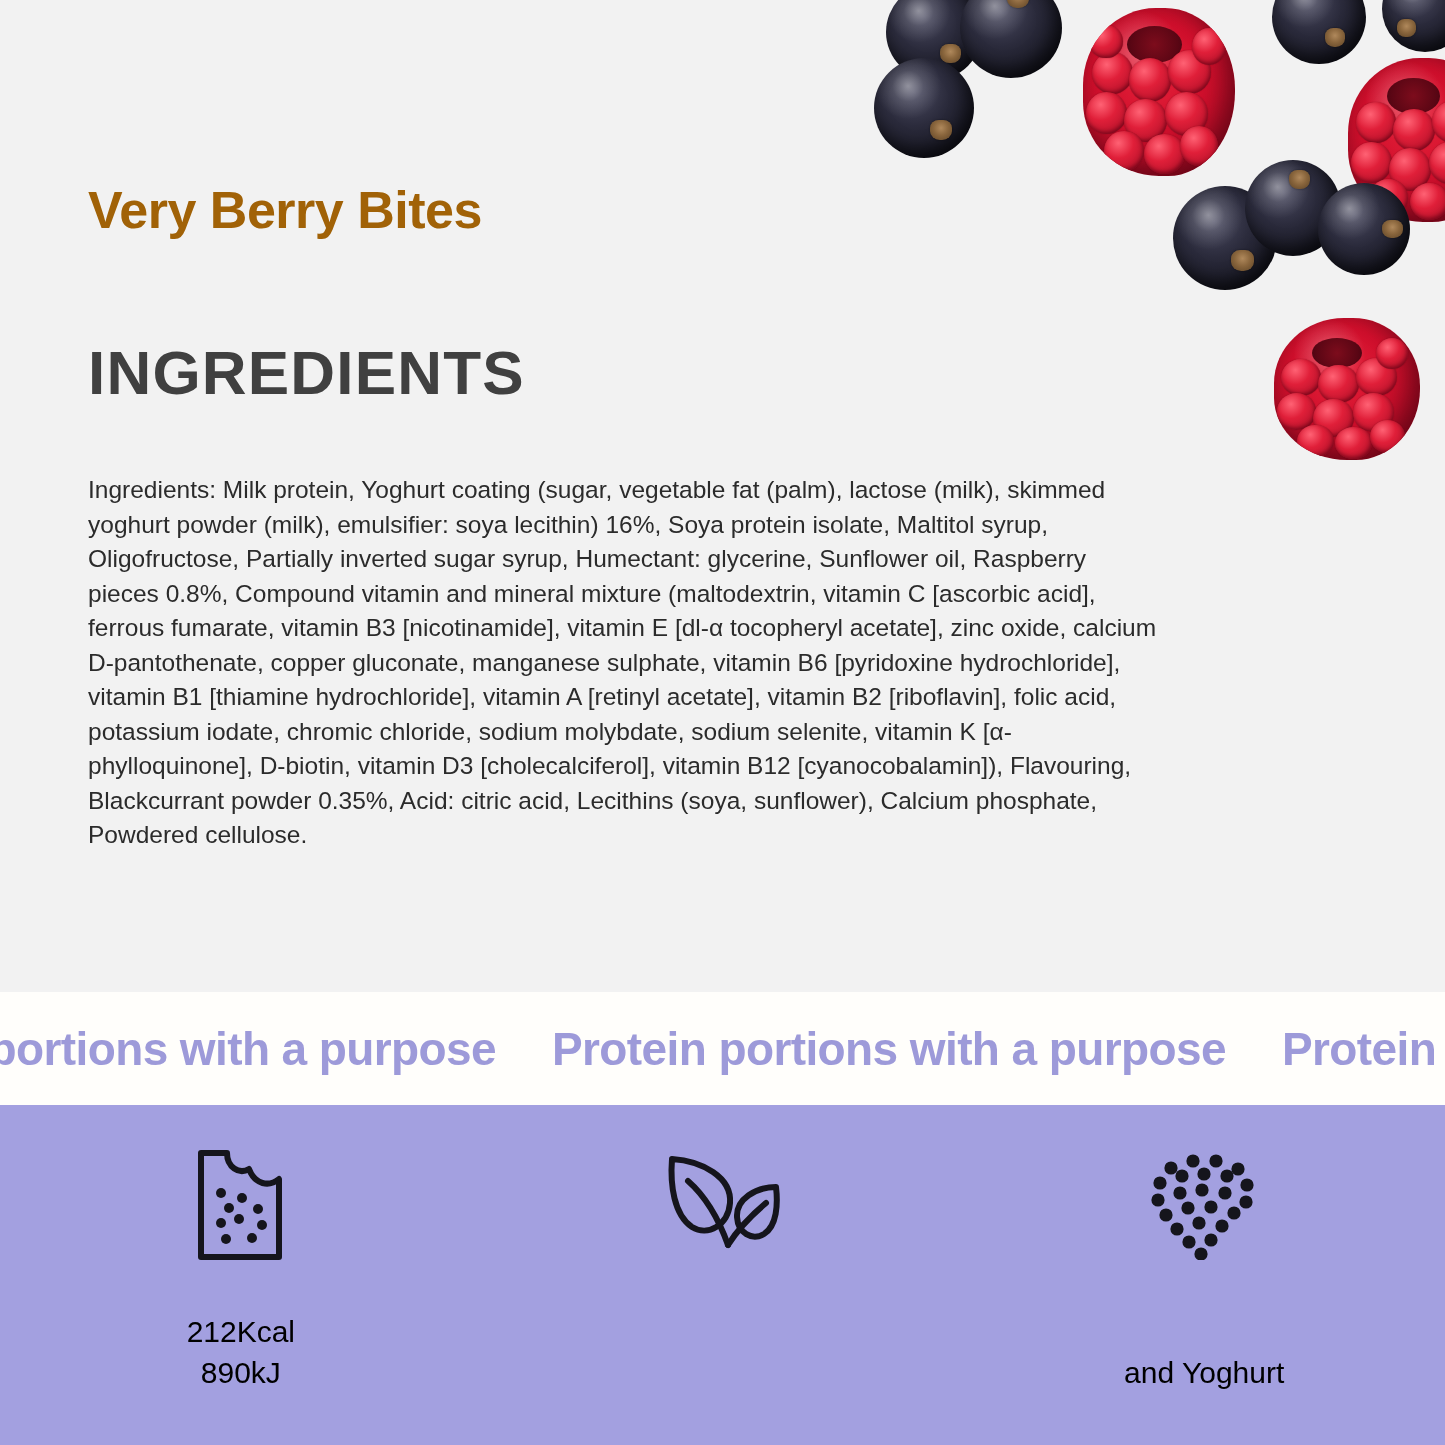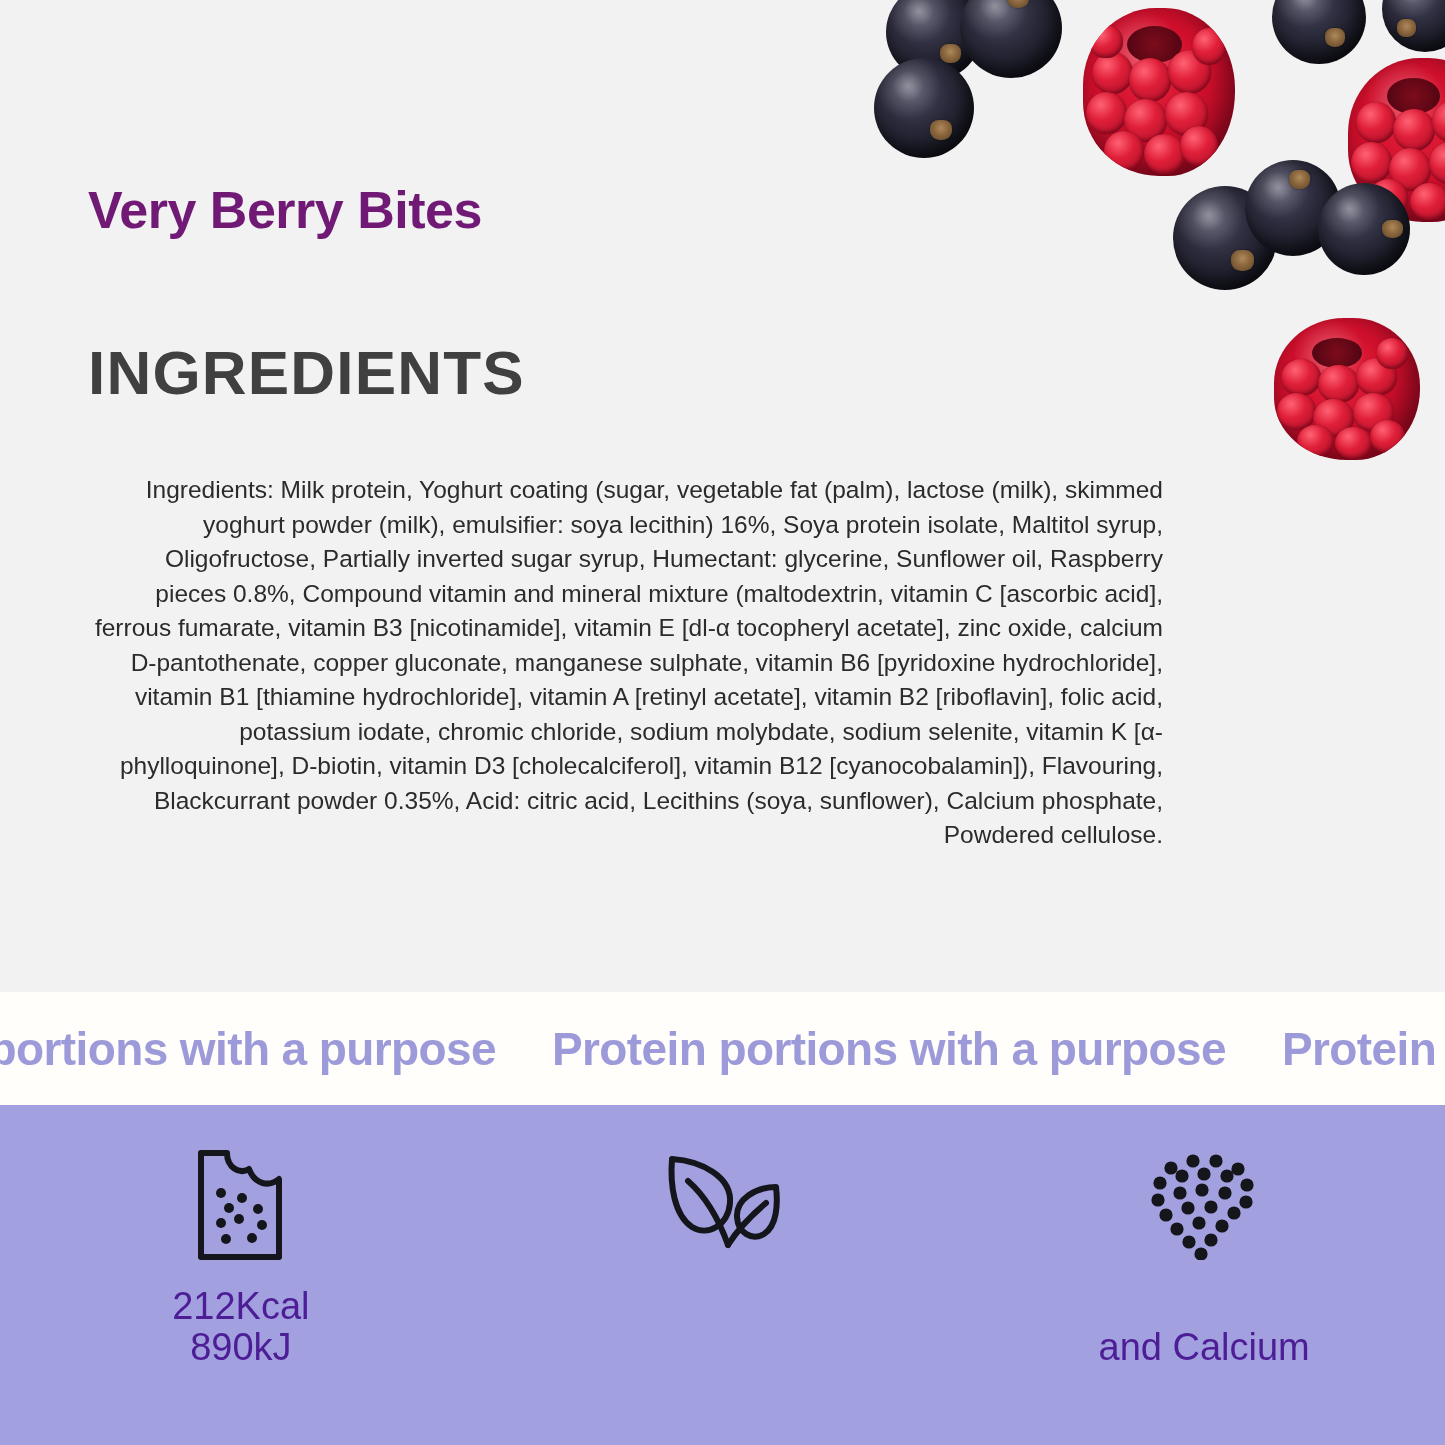--- a/index.html
+++ b/index.html
@@ -76,39 +76,39 @@
     background:radial-gradient(circle at 50% 50%, #7d0c1c 0%, #5a0614 70%, #450410 100%);
   }
 
   
   .product-title {
     position:absolute;
     left:88px; top:180px;
     font-size:52px;
     font-weight:bold;
     letter-spacing:-0.5px;
-    color:#701a75;
+    color:#a16207;
     font-family:"Liberation Sans", sans-serif;
   }
   .section-heading {
     position:absolute;
     left:88px; top:337px;
     font-size:62px;
     font-weight:bold;
     letter-spacing:1.2px;
     color:#404040;
   }
   .ingredients-body {
     position:absolute;
     left:88px; top:473px;
     width:1075px;
     font-size:24.5px;
     line-height:34.5px;
     color:#2b2b2b;
-    text-align:right;
+    text-align:left;
   }
 
   
   .marquee-band {
     position:absolute;
     left:0; top:992px;
     width:1445px; height:113px;
     background:#fffefb;
     overflow:hidden;
     display:flex;
@@ -144,24 +144,24 @@
     align-items:center;
     padding-top:42px;
   }
   .feature-icon {
     height:116px;
     display:flex;
     align-items:center;
     justify-content:center;
   }
   .feature-label {
-    margin-top:23px;
-    font-size:38px;
+    margin-top:48px;
+    font-size:30px;
     line-height:41px;
-    color:#4c1d95;
+    color:#000000;
     text-align:center;
     font-family:"Liberation Sans", sans-serif;
   }
 </style>
 </head>
 <body>
 
 <div class="page">
 
   <div class="top-panel">
@@ -298,18 +298,18 @@
             <circle cx="58" cy="73" r="6.6"></circle>
             <circle cx="81" cy="76" r="6.6"></circle>
             <circle cx="48" cy="92" r="6.6"></circle>
             <circle cx="70" cy="90" r="6.6"></circle>
             <circle cx="60" cy="104" r="6.6"></circle>
           </g>
         </svg>
       </div>
       <div class="feature-label">
         <br>
-        <span>and Calcium</span>
+        <span>and Yoghurt</span>
       </div>
     </div>
   </div>
 
 </div>
 
 </body></html>

